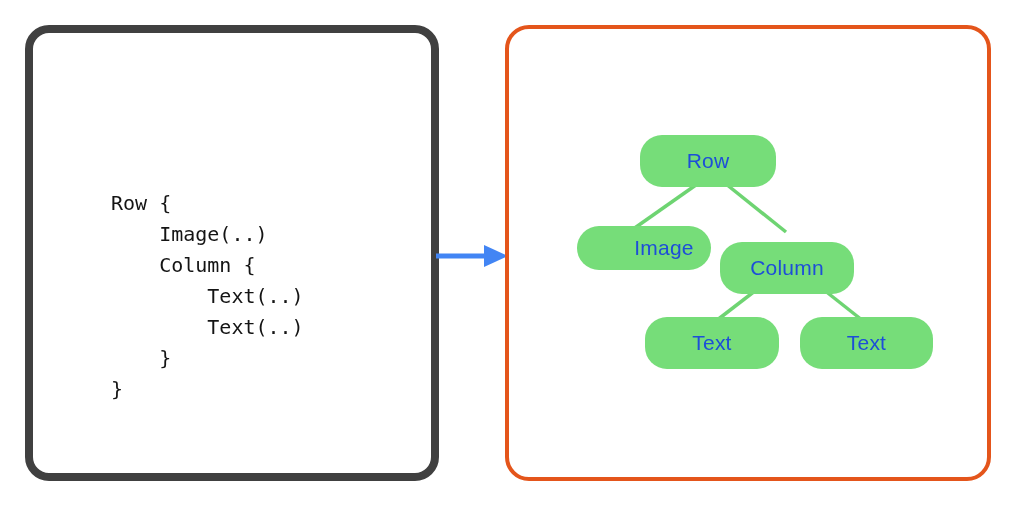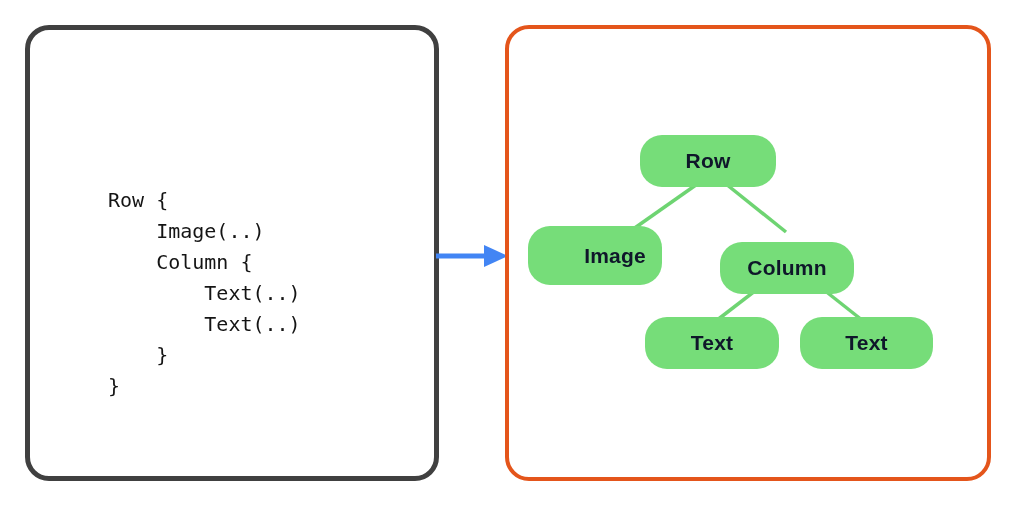--- a/index.html
+++ b/index.html
@@ -22,21 +22,21 @@
   .panel {
     position: absolute;
     background: #ffffff;
     box-sizing: border-box;
   }
   #code-panel {
     left: 25px;
     top: 25px;
     width: 414px;
     height: 456px;
-    border: 5px solid #404040;
+    border: 8px solid #404040;
     border-radius: 24px;
   }
   #tree-panel {
     left: 505px;
     top: 25px;
     width: 486px;
     height: 456px;
     border: 4px solid #e4551b;
     border-radius: 24px;
   }
@@ -71,30 +71,30 @@
     top: 25px;
     width: 486px;
     height: 456px;
   }
   .tree-node {
     position: absolute;
     display: flex;
     align-items: center;
     justify-content: center;
     background: #76dd79;
-    color: #0f172a;
+    color: #1d4ed8;
     border-radius: 22px;
     font-family: "Liberation Sans", sans-serif;
     font-size: 21px;
-    font-weight: 700;
+    font-weight: 400;
     letter-spacing: 0.2px;
     box-sizing: border-box;
   }
   #node-row     { left: 640px; top: 135px; width: 136px; height: 52px; }
-  #node-image   { left: 528px; top: 226px; width: 134px; height: 59px; padding-left: 40px; }
+  #node-image   { left: 577px; top: 226px; width: 134px; height: 44px; padding-left: 40px; }
   #node-column  { left: 720px; top: 226px; width: 134px; height: 52px; margin-top: 16px; }
   #node-text-1  { left: 645px; top: 317px; width: 134px; height: 52px; }
   #node-text-2  { left: 800px; top: 317px; width: 133px; height: 52px; }
 </style>
 </head>
 <body>
 
 <div id="canvas">
 
   <div class="panel" id="code-panel">

